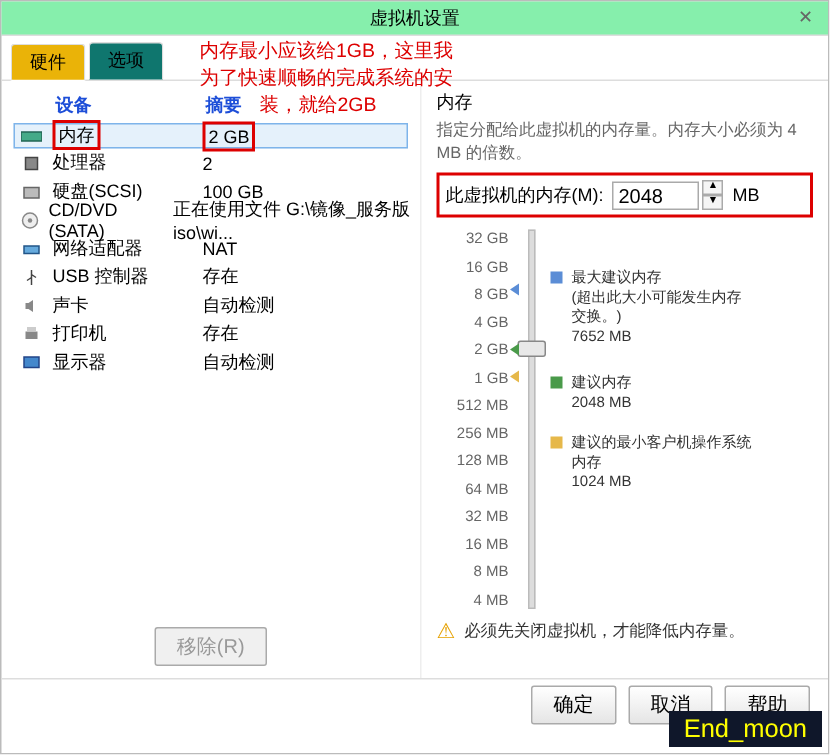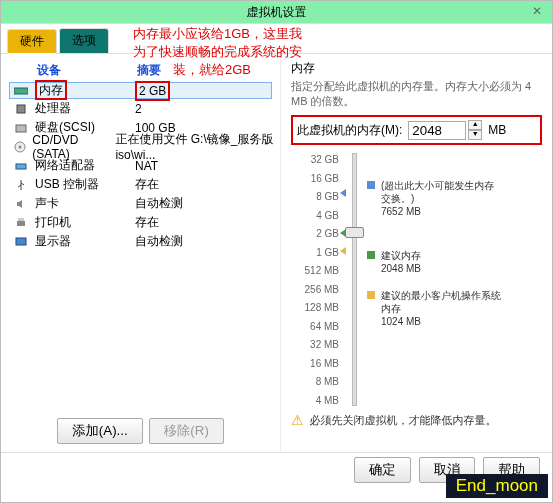--- a/index.html
+++ b/index.html
@@ -150,21 +150,20 @@
             <span class="icon">
               <svg width="12" height="12">
                 <rect x="1" y="2" width="10" height="7" fill="#48c" stroke="#248"></rect>
               </svg>
             </span>
             <span class="c1">显示器</span>
             <span>自动检测</span>
           </div>
         </div>
       <div class="left-buttons">
-        <button class="btn">添加(A)...</button>
         <button class="btn disabled">移除(R)</button>
       </div>
     </div>
 
     <div class="right">
       <div class="group-title">内存</div>
       <div class="group-desc">指定分配给此虚拟机的内存量。内存大小必须为 4 MB 的倍数。</div>
       <div class="mem-row">
         <span>此虚拟机的内存(M):</span>
         <input value="2048" style="">
@@ -196,20 +195,21 @@
           <div class="track-line"></div>
           <div class="tri" style="top:36px;left:-5px;border-right:6px solid #5b8dd6"></div>
           <div class="thumb" style="top:74px"></div>
           <div class="tri" style="top:76px;left:-5px;border-right:6px solid #4a9a4a"></div>
           <div class="tri" style="top:94px;left:-5px;border-right:6px solid #e6b84a"></div>
         </div>
         <div class="markers">
           <div class="marker" style="top:30px">
             <div class="dot" style="background:#5b8dd6"></div>
             <div class="txt">
+              <div>最大建议内存</div>
               <div>(超出此大小可能发生内存交换。)</div>
               <div>7652 MB</div>
             </div>
           </div>
           <div class="marker" style="top:100px">
             <div class="dot" style="background:#4a9a4a"></div>
             <div class="txt">
               <div>建议内存</div>
               <div>2048 MB</div>
             </div>

